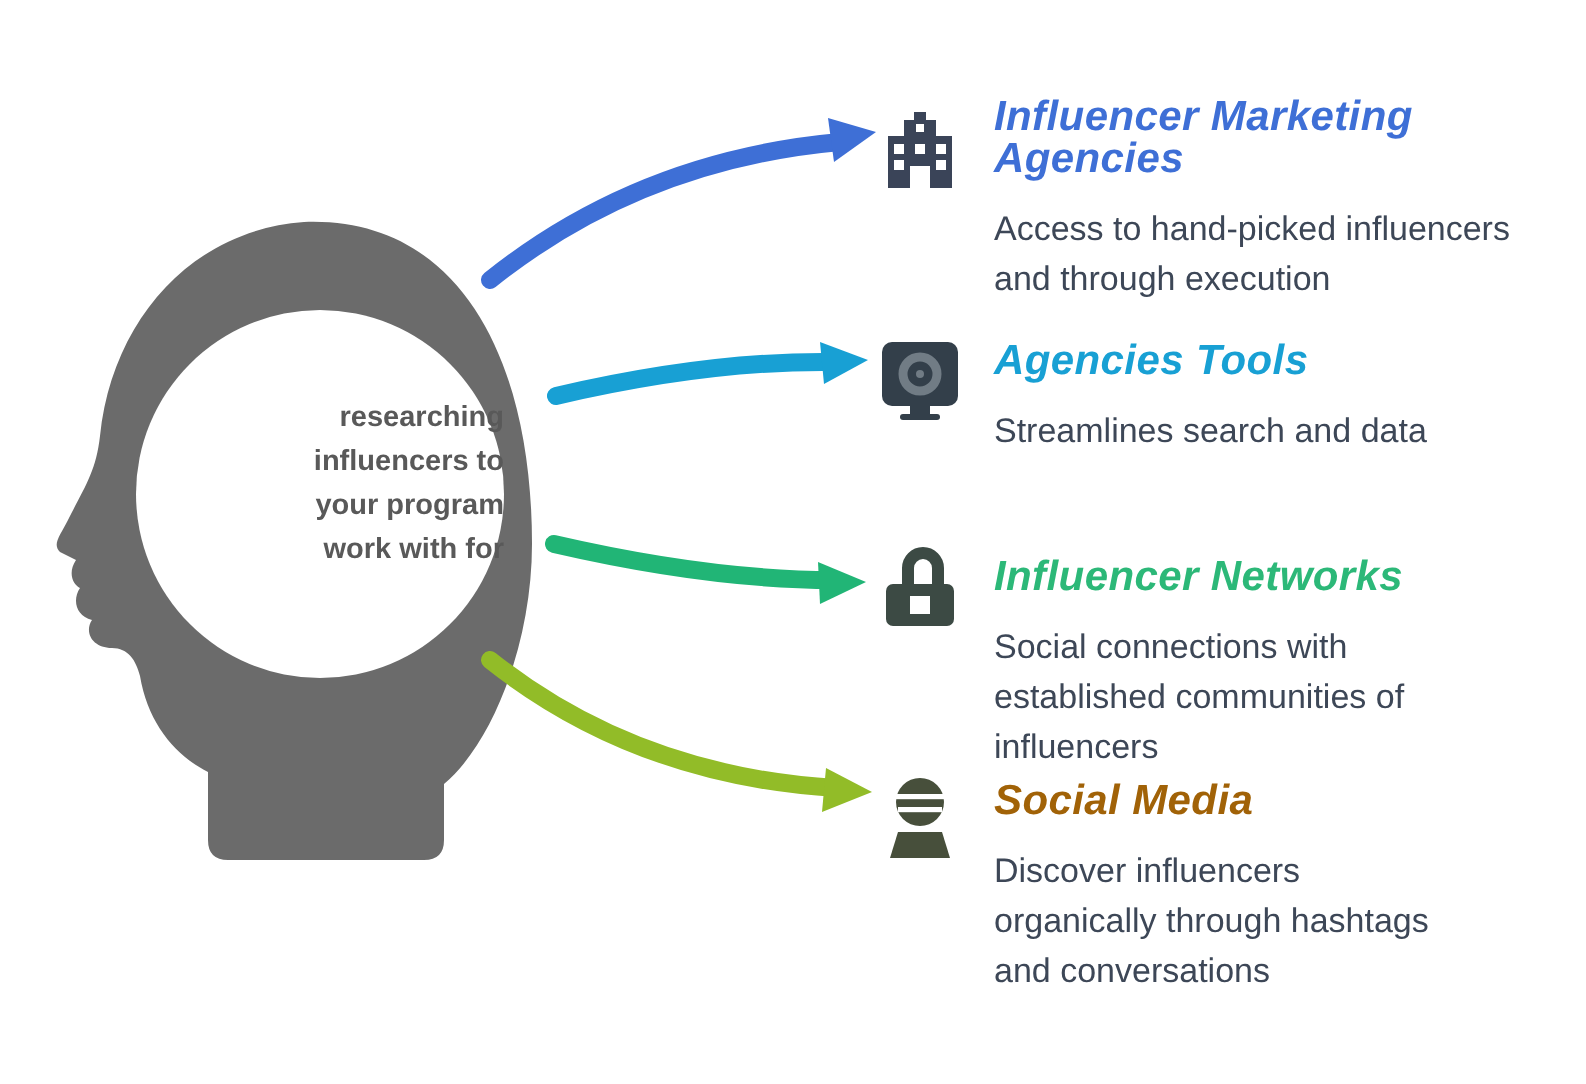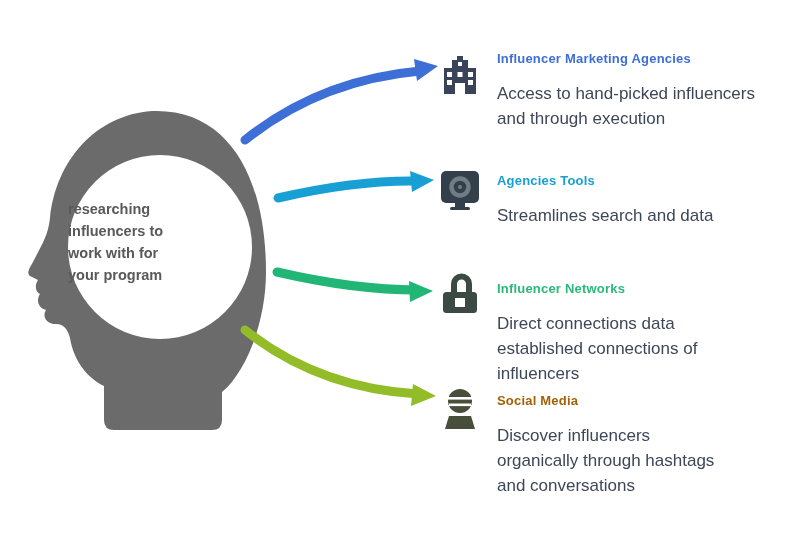--- a/index.html
+++ b/index.html
@@ -3,28 +3,28 @@
 <meta charset="utf-8">
 <style>
   html,body{margin:0;padding:0;background:#ffffff;}
   .canvas{
     position:relative;width:793px;height:542px;background:#ffffff;
     font-family:"Liberation Sans",sans-serif;overflow:hidden;
   }
   .diagram-svg{position:absolute;left:0;top:0;}
   .head-text{
     position:absolute;left:68px;top:198px;width:184px;
-    text-align:left;color:#595959;font-size:14.5px;line-height:22px;
+    text-align:right;color:#595959;font-size:14.5px;line-height:22px;
     font-weight:700;
   }
   .item{position:absolute;left:497px;width:270px;}
   .item-icon{position:absolute;left:436px;width:48px;height:48px;}
   .item-title{
-    font-size:13px;font-weight:700;line-height:21px;max-width:230px;
-    letter-spacing:.2px;margin:0 0 12px 0;
+    font-size:21px;font-weight:700;line-height:21px;max-width:230px;
+    letter-spacing:.2px;margin:0 0 12px 0;font-style:italic;
   }
   .item-desc{font-size:17px;font-weight:500;color:#3D4757;line-height:25px;}
   .item-desc div{white-space:nowrap;}
 </style>
 </head>
 <body>
 
 <div class="canvas">
 
   <svg class="diagram-svg" width="793" height="542" viewBox="0 0 793 542">
@@ -67,22 +67,22 @@
 
     <g>
       <path d="M 245 330 Q 318 388 418 394" fill="none" stroke="#92BC28" stroke-width="9" stroke-linecap="round"></path>
       <polygon points="436,396 413,384 411,406" fill="#92BC28"></polygon>
     </g>
   </svg>
 
   <div class="head-text">
     <div>researching</div>
     <div>influencers to</div>
+    <div>your program</div>
     <div>work with for</div>
-    <div>your program</div>
   </div>
 
   <div class="item-icon" style="top:50px">
     <svg width="48" height="48" viewBox="0 0 48 48">
       <path fill="#3A4458" d="M8 44 V18 H16 V10 H21 V6 H27 V10 H32 V18 H40 V44 H29 V33 H19 V44 Z"></path>
       <rect x="11" y="22" width="5" height="5" fill="#fff"></rect>
       <rect x="21.5" y="22" width="5" height="5" fill="#fff"></rect>
       <rect x="32" y="22" width="5" height="5" fill="#fff"></rect>
       <rect x="11" y="30" width="5" height="5" fill="#fff"></rect>
       <rect x="32" y="30" width="5" height="5" fill="#fff"></rect>
@@ -119,22 +119,22 @@
     <svg width="48" height="48" viewBox="0 0 48 48">
       <path d="M33 22 V13 a7.5 7.5 0 0 0 -15 0 V22" fill="none" stroke="#3C4A44" stroke-width="6"></path>
       <rect x="7" y="21" width="34" height="21" rx="3.5" fill="#3C4A44"></rect>
       <rect x="19" y="27" width="10" height="9" fill="#fff"></rect>
     </svg>
   </div>
 
   <div class="item" style="top:278px">
     <div class="item-title" style="color: rgb(44, 184, 120);">Influencer Networks</div>
     <div class="item-desc">
-      <div>Direct connections data</div>
-      <div>established connections of</div>
+      <div>Social connections with</div>
+      <div>established communities of</div>
       <div>influencers</div>
     </div>
   </div>
 
   <div class="item-icon" style="top:386px">
     <svg width="48" height="48" viewBox="0 0 48 48">
       <circle cx="24" cy="15" r="12" fill="#474F3B"></circle>
       <rect x="12" y="11" width="24" height="2.6" fill="#fff"></rect>
       <rect x="13" y="17.5" width="22" height="2.6" fill="#fff"></rect>
       <path d="M13 30 H35 L39 43 H9 Z" fill="#474F3B"></path>

